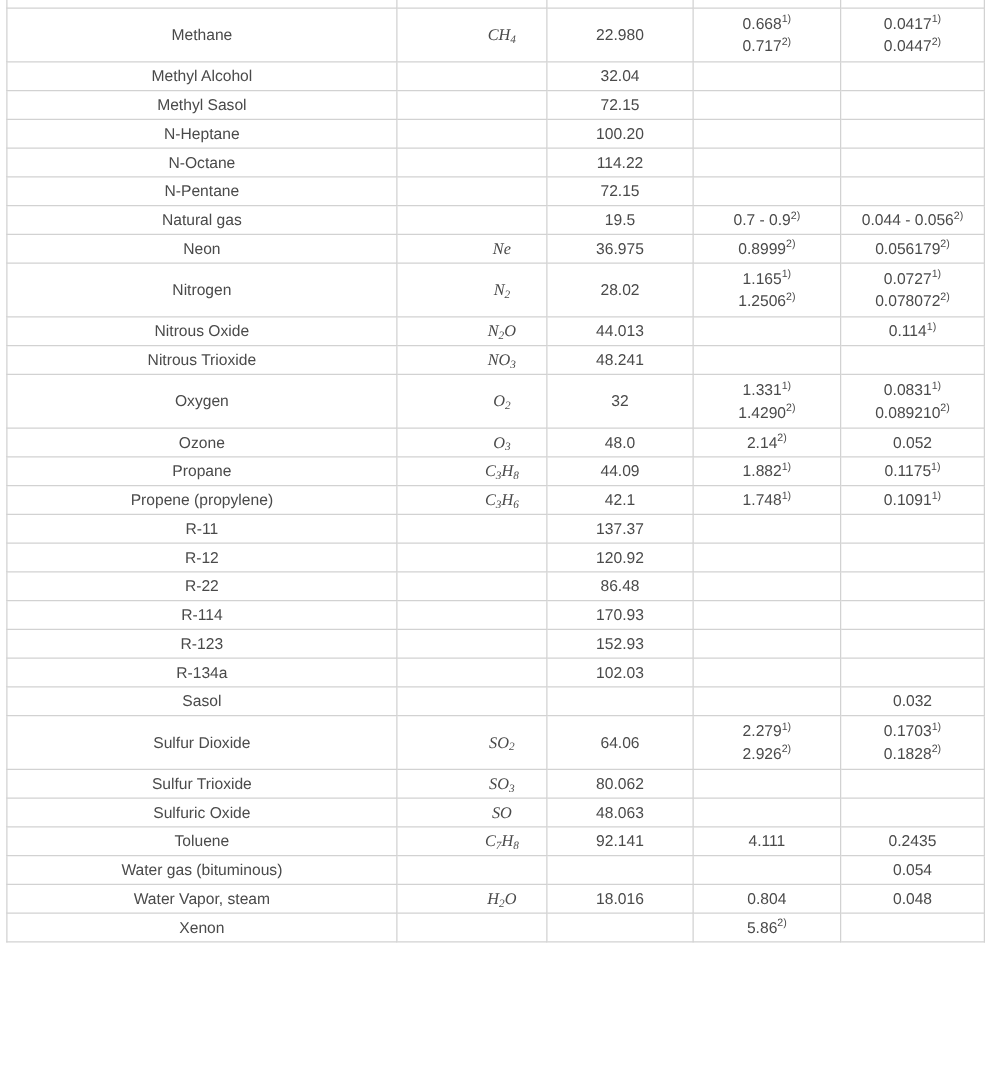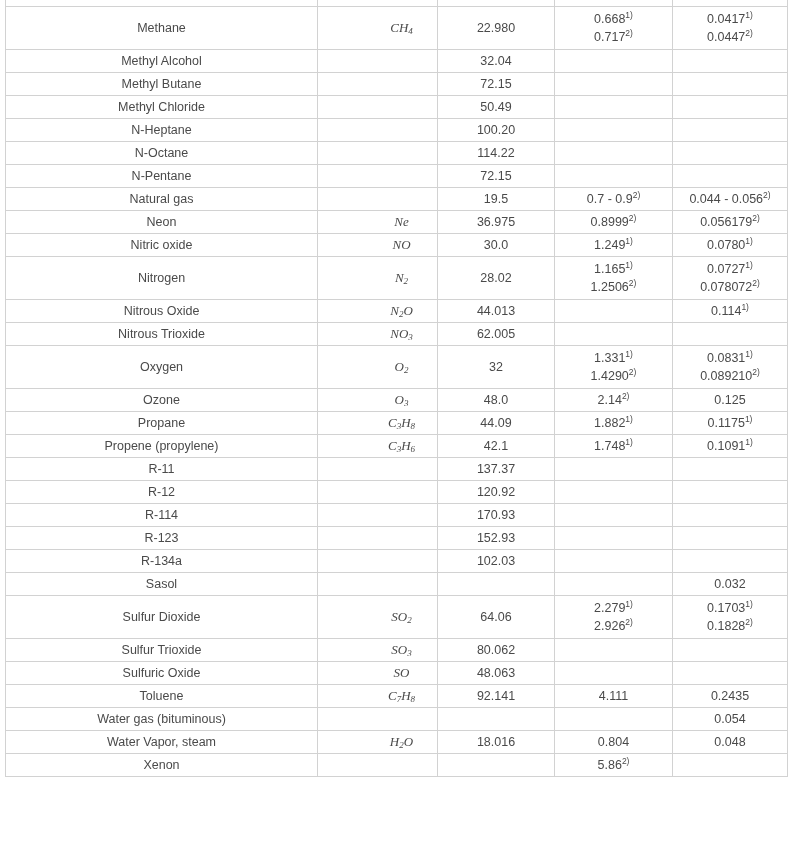--- a/index.html
+++ b/index.html
@@ -101,30 +101,23 @@
           </td>
         </tr>
         <tr class="">
           <td>Methyl Alcohol</td>
           <td></td>
           <td>32.04</td>
           <td></td>
           <td></td>
         </tr>
         <tr class="">
-          <td>Methyl Butane</td>
+          <td>Methyl Sasol</td>
           <td></td>
           <td>72.15</td>
-          <td></td>
-          <td></td>
-        </tr>
-        <tr class="">
-          <td>Methyl Chloride</td>
-          <td></td>
-          <td>50.49</td>
           <td></td>
           <td></td>
         </tr>
         <tr class="">
           <td>N-Heptane</td>
           <td></td>
           <td>100.20</td>
           <td></td>
           <td></td>
         </tr>
@@ -155,31 +148,20 @@
         </tr>
         <tr class="">
           <td>Neon</td>
           <td><span class="formula">Ne</span></td>
           <td>36.975</td>
           <td>
             <span class="val">0.8999<sup class="ref">2)</sup></span>
           </td>
           <td>
             <span class="val">0.056179<sup class="ref">2)</sup></span>
-          </td>
-        </tr>
-        <tr class="">
-          <td>Nitric oxide</td>
-          <td><span class="formula">NO</span></td>
-          <td>30.0</td>
-          <td>
-            <span class="val">1.249<sup class="ref">1)</sup></span>
-          </td>
-          <td>
-            <span class="val">0.0780<sup class="ref">1)</sup></span>
           </td>
         </tr>
         <tr class="tall">
           <td>Nitrogen</td>
           <td><span class="formula">N<sub>2</sub></span></td>
           <td>28.02</td>
           <td>
             <span class="val">1.165<sup class="ref">1)</sup></span>
             <span class="val">1.2506<sup class="ref">2)</sup></span>
           </td>
@@ -193,21 +175,21 @@
           <td><span class="formula">N<sub>2</sub>O</span></td>
           <td>44.013</td>
           <td></td>
           <td>
             <span class="val">0.114<sup class="ref">1)</sup></span>
           </td>
         </tr>
         <tr class="">
           <td>Nitrous Trioxide</td>
           <td><span class="formula">NO<sub>3</sub></span></td>
-          <td>62.005</td>
+          <td>48.241</td>
           <td></td>
           <td></td>
         </tr>
         <tr class="tall">
           <td>Oxygen</td>
           <td><span class="formula">O<sub>2</sub></span></td>
           <td>32</td>
           <td>
             <span class="val">1.331<sup class="ref">1)</sup></span>
             <span class="val">1.4290<sup class="ref">2)</sup></span>
@@ -218,21 +200,21 @@
           </td>
         </tr>
         <tr class="">
           <td>Ozone</td>
           <td><span class="formula">O<sub>3</sub></span></td>
           <td>48.0</td>
           <td>
             <span class="val">2.14<sup class="ref">2)</sup></span>
           </td>
           <td>
-            <span class="val">0.125</span>
+            <span class="val">0.052</span>
           </td>
         </tr>
         <tr class="">
           <td>Propane</td>
           <td><span class="formula">C<sub>3</sub>H<sub>8</sub></span></td>
           <td>44.09</td>
           <td>
             <span class="val">1.882<sup class="ref">1)</sup></span>
           </td>
           <td>
@@ -254,20 +236,27 @@
           <td>R-11</td>
           <td></td>
           <td>137.37</td>
           <td></td>
           <td></td>
         </tr>
         <tr class="">
           <td>R-12</td>
           <td></td>
           <td>120.92</td>
+          <td></td>
+          <td></td>
+        </tr>
+        <tr class="">
+          <td>R-22</td>
+          <td></td>
+          <td>86.48</td>
           <td></td>
           <td></td>
         </tr>
         <tr class="">
           <td>R-114</td>
           <td></td>
           <td>170.93</td>
           <td></td>
           <td></td>
         </tr>

